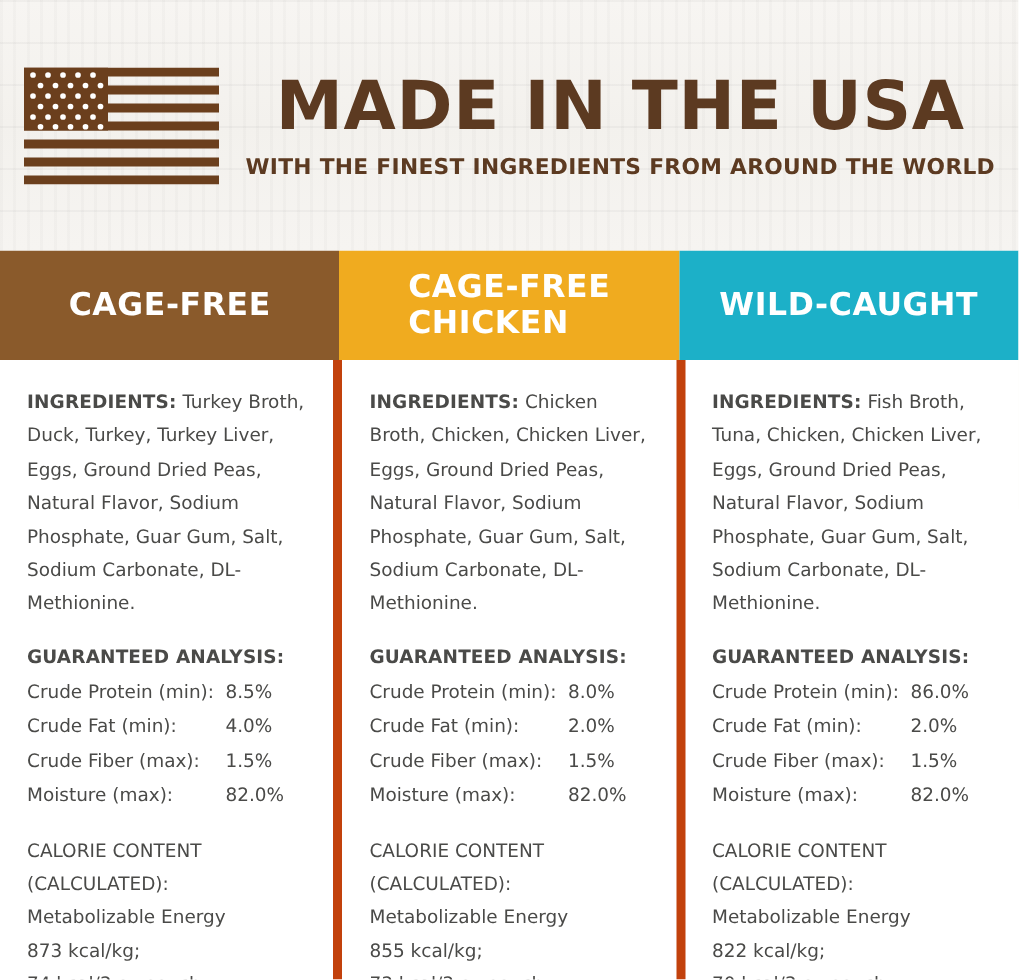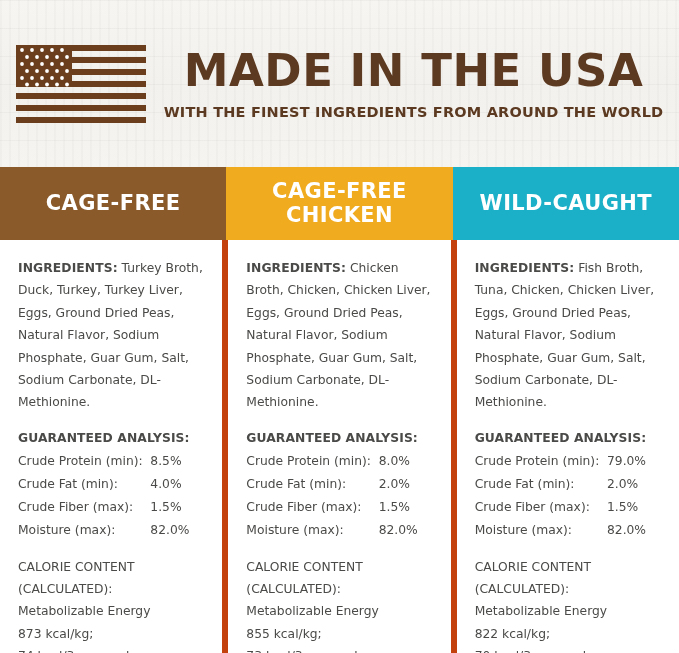--- a/index.html
+++ b/index.html
@@ -72,21 +72,20 @@
   
   .col-headers {
     display: flex;
     height: 73px;
   }
   .col-head {
     flex: 1 1 0;
     display: flex;
     align-items: center;
     justify-content: center;
-    text-align: center;
     color: #ffffff;
     font-family: "DejaVu Sans", sans-serif;
     font-weight: bold;
     font-size: 21px;
     line-height: 1.12;
     letter-spacing: 0.4px;
     padding: 0 6px;
     box-sizing: border-box;
   }
 
@@ -312,21 +311,21 @@
     <div class="col">
       <div class="ingredients">
         <span class="lbl">INGREDIENTS:</span>
         <span>Fish Broth, Tuna, Chicken, Chicken Liver, Eggs, Ground Dried Peas, Natural Flavor, Sodium Phosphate, Guar Gum, Salt, Sodium Carbonate, DL-Methionine.</span>
       </div>
       <div class="section-title">GUARANTEED ANALYSIS:</div>
       <table class="ga-table">
         <tbody>
             <tr>
           <td>Crude Protein (min):</td>
-          <td class="val">79.0%</td>
+          <td class="val">86.0%</td>
         </tr>
         <tr>
           <td>Crude Fat (min):</td>
           <td class="val">2.0%</td>
         </tr>
         <tr>
           <td>Crude Fiber (max):</td>
           <td class="val">1.5%</td>
         </tr>
         <tr>

